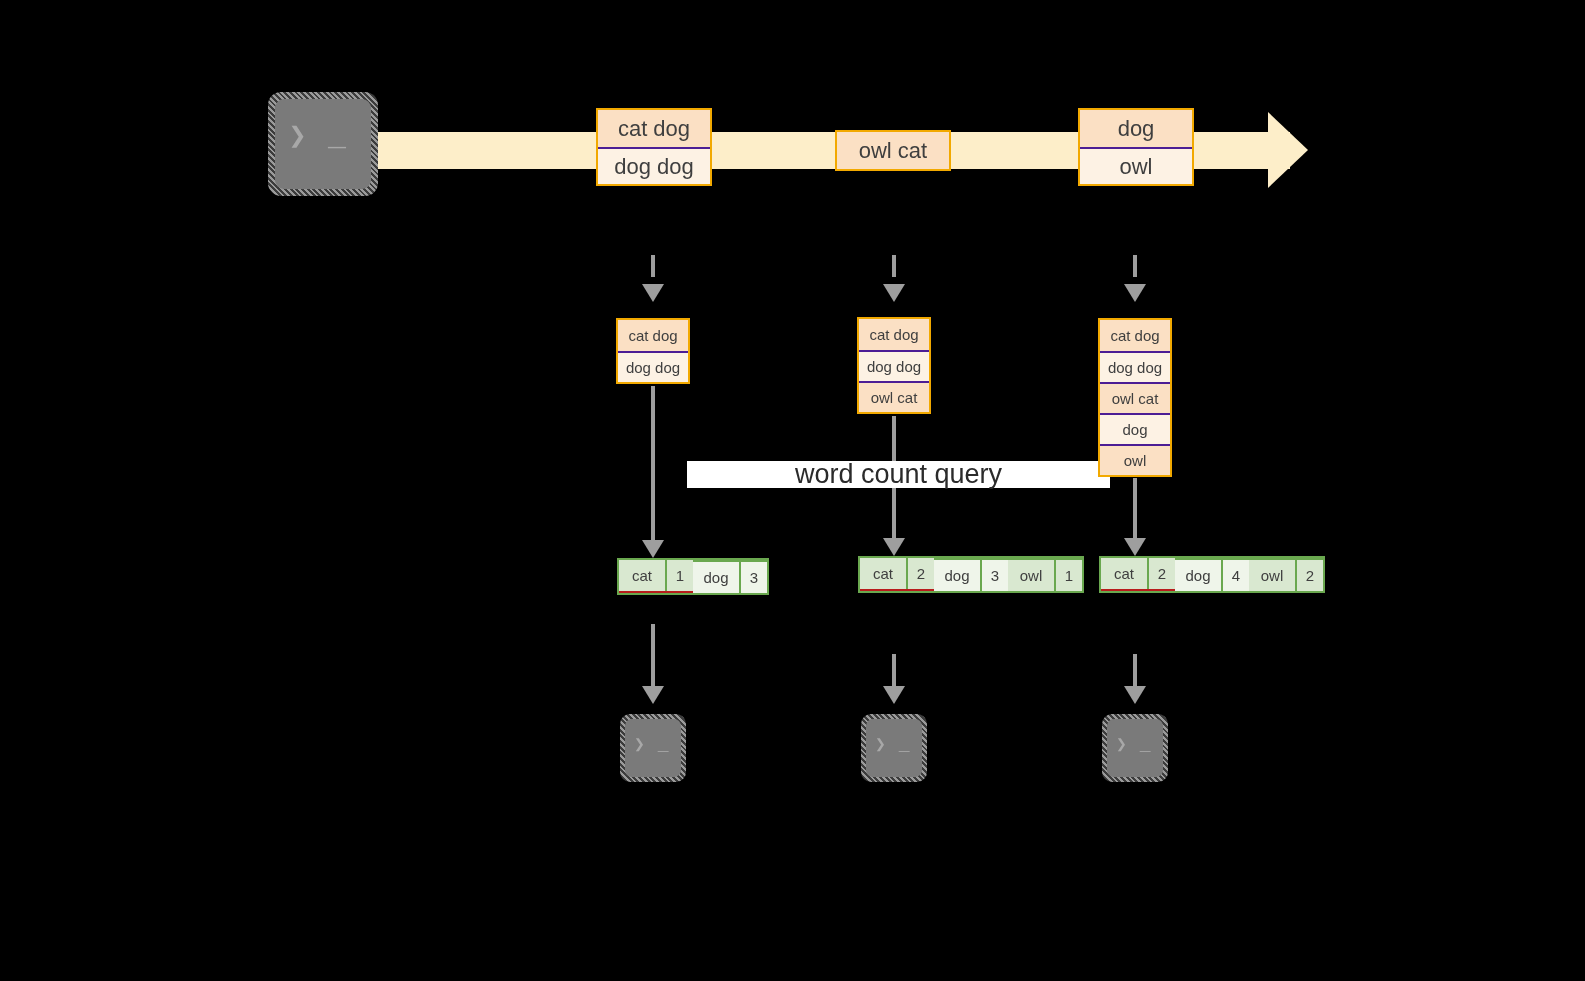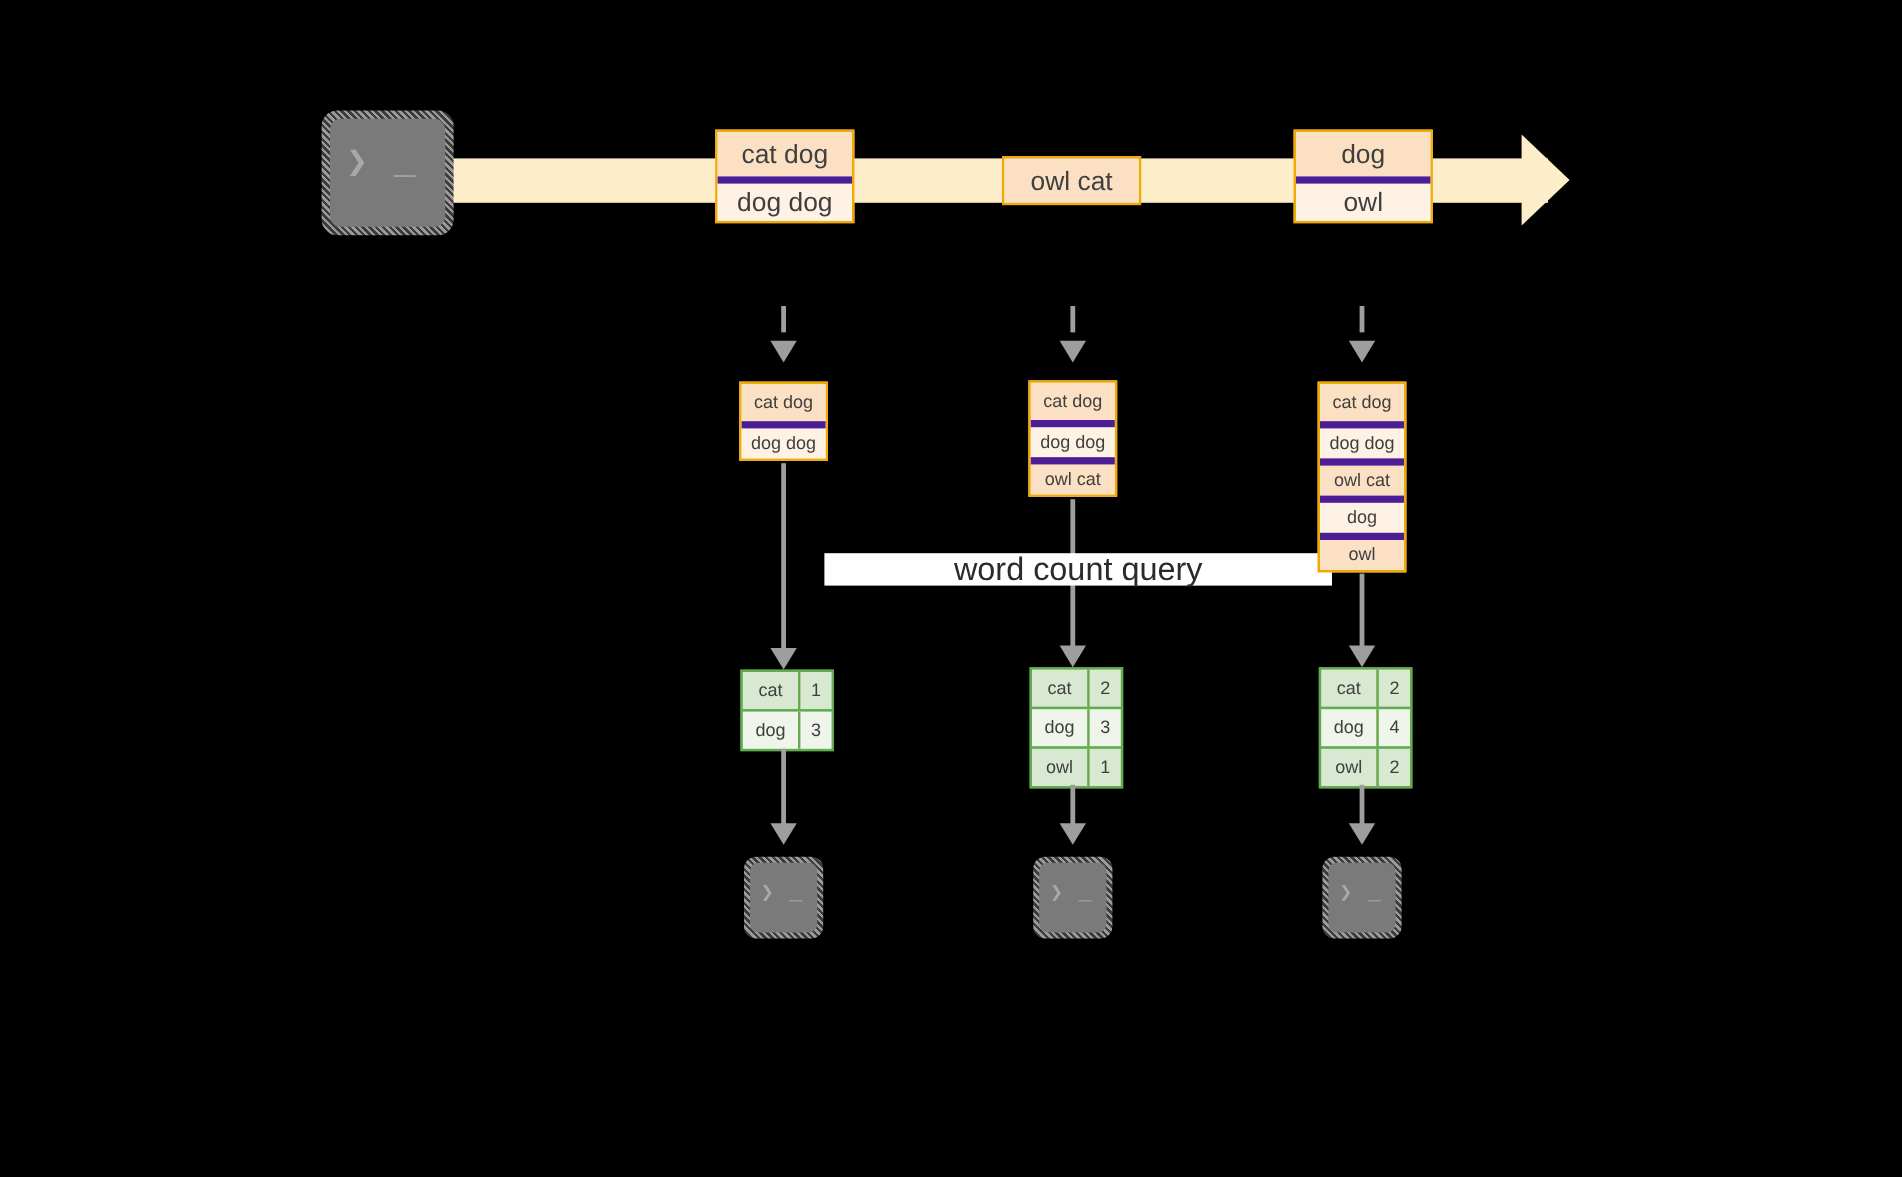--- a/index.html
+++ b/index.html
@@ -59,35 +59,35 @@
     background:#fce5cd;
   }
   .orow{
     box-sizing:border-box;
     display:flex;align-items:center;justify-content:center;
     color:#3f3f3f;
     white-space:nowrap;
   }
   .orow.dark{background:#fbe0c4;}
   .orow.light{background:#fdf2e4;}
-  .orow + .orow{border-top:6px solid #4c1d95;}
+  .orow + .orow{border-top:2px solid #4c1d95;}
 
   
   .stream-box{z-index:5;}
   .stream-box .orow{height:37px;font-size:22px;}
 
   
   .state-box .orow{height:31px;font-size:15px;}
 
   
   .gtable{
     box-sizing:border-box;
     border:2px solid #6aa84f;
-    background:#22c55e;
-    display:flex;flex-direction:column;
+    background:#b91c1c;
+    display:flex;flex-direction:row;
   }
   .grow{display:flex;height:31px;}
   .grow + .grow{border-top:2px solid #6aa84f;}
   .gcell{
     box-sizing:border-box;
     display:flex;align-items:center;justify-content:center;
     font-size:15px;color:#3f3f3f;
   }
   .gcell.word{width:46px;}
   .gcell.count{width:28px;border-left:2px solid #6aa84f;}

